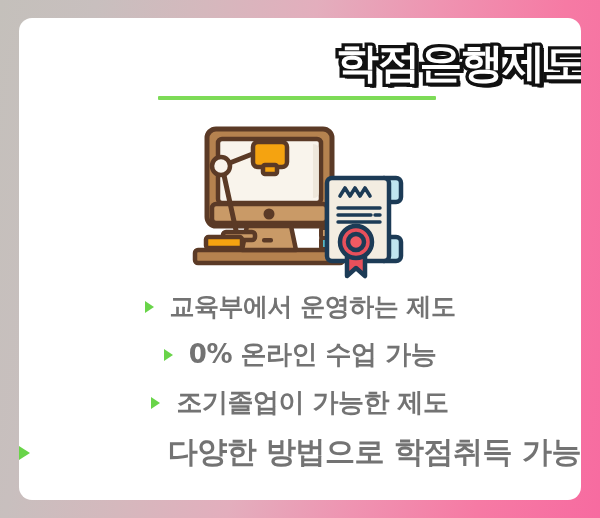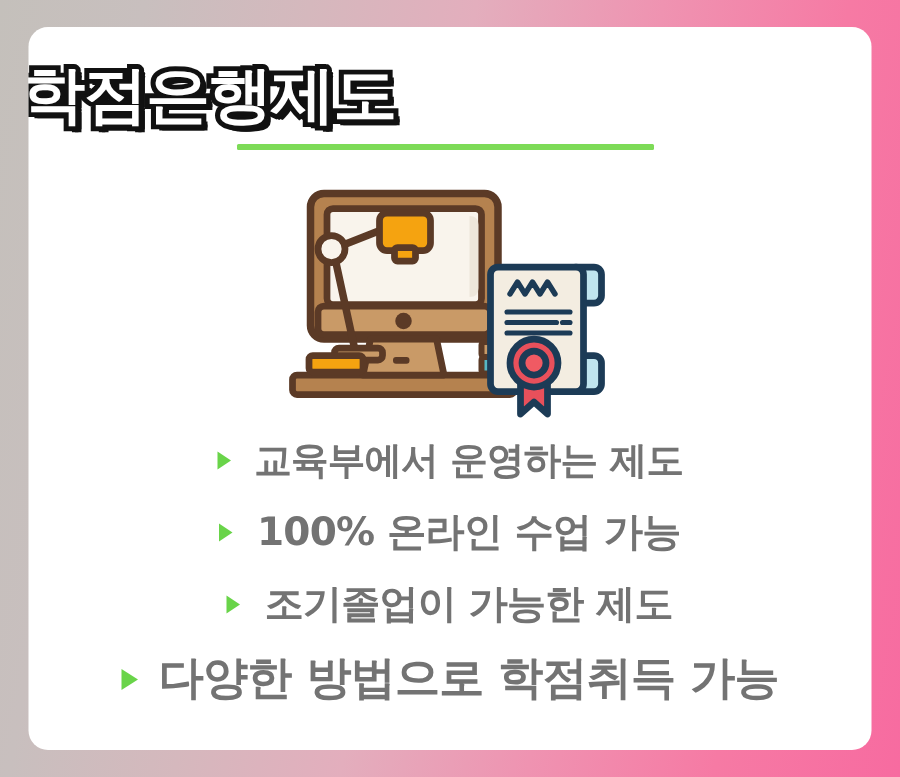--- a/index.html
+++ b/index.html
@@ -42,21 +42,21 @@
     box-sizing: border-box;
     overflow: hidden;
   }
 
   
   #title-block {
     position: absolute;
     left: 0;
     top: 24px;
     width: 100%;
-    text-align: left;
+    text-align: right;
   }
   .title-text {
     display: inline-block;
     font-family: "DejaVu Sans", "Liberation Sans", sans-serif;
     font-size: 41px;
     font-weight: 700;
     line-height: 1.05;
     letter-spacing: -1px;
     color: #ffffff;
     -webkit-text-stroke: 6.5px #111111;
@@ -123,21 +123,21 @@
   .row-0 .bullet-label  { font-size: 25px; }
 
   .row-1 { margin-bottom: 13px; }
   .row-1 .bullet-marker { border-width: 6px 0 6px 9px; margin-right: 16px; }
   .row-1 .bullet-label  { font-size: 26px; }
 
   .row-2 { margin-bottom: 12px; }
   .row-2 .bullet-marker { border-width: 6px 0 6px 9px; margin-right: 16px; }
   .row-2 .bullet-label  { font-size: 26px; }
 
-  .row-3 { margin-bottom: 0; }
+  .row-3 { margin-bottom: 0; justify-content: space-between; }
   .row-3 .bullet-marker { border-width: 7px 0 7px 11px; margin-right: 14px; }
   .row-3 .bullet-label  { font-size: 30px; }
 </style>
 </head>
 <body>
 
 <div id="frame">
 
   <div id="card">
 
@@ -212,21 +212,21 @@
 
     <div id="bullets">
 
       <div class="bullet-row row-0">
         <span class="bullet-marker"></span>
         <span class="bullet-label">교육부에서 운영하는 제도</span>
       </div>
 
       <div class="bullet-row row-1">
         <span class="bullet-marker"></span>
-        <span class="bullet-label">100% 온라인 수업 가능</span>
+        <span class="bullet-label">0% 온라인 수업 가능</span>
       </div>
 
       <div class="bullet-row row-2">
         <span class="bullet-marker"></span>
         <span class="bullet-label">조기졸업이 가능한 제도</span>
       </div>
 
       <div class="bullet-row row-3">
         <span class="bullet-marker"></span>
         <span class="bullet-label">다양한 방법으로 학점취득 가능</span>

